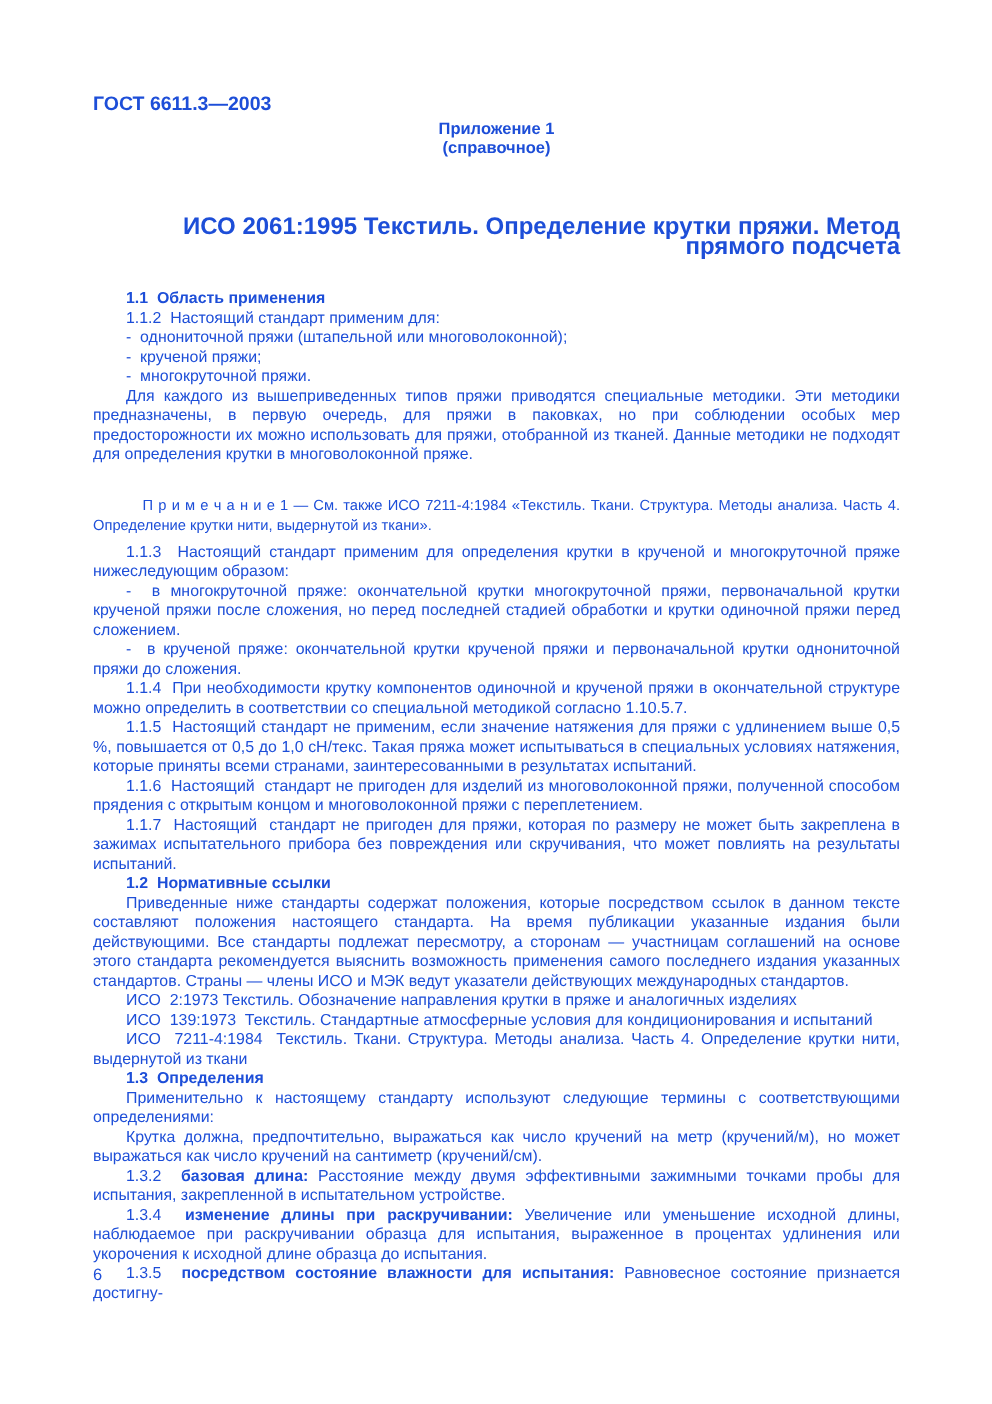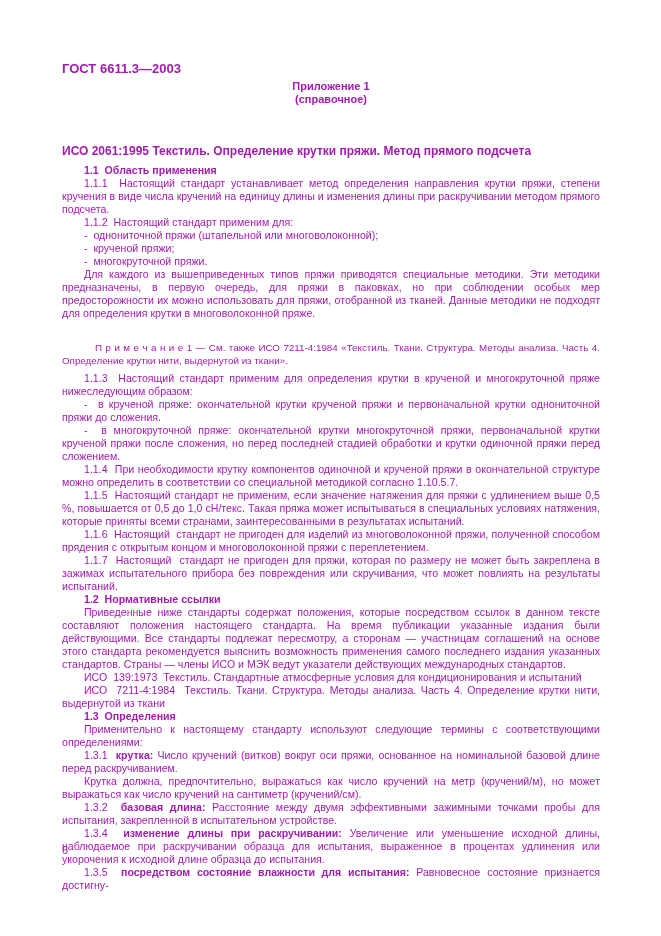--- a/index.html
+++ b/index.html
@@ -5,45 +5,45 @@
   html, body {
     margin: 0;
     padding: 0;
     background: #ffffff;
   }
   .page {
     position: relative;
     width: 661px;
     height: 936px;
     background: #ffffff;
-    color: #a21caf;
+    color: #1d4ed8;
     font-family: "Liberation Sans", sans-serif;
     box-sizing: border-box;
     padding: 62px 61px 0 62px;
     overflow: hidden;
   }
   .doc-code {
     font-weight: bold;
     font-size: 13px;
     line-height: 14px;
   }
   .appendix {
     text-align: center;
     font-weight: bold;
     font-size: 11px;
     line-height: 12.5px;
     margin-top: 4px;
   }
   .main-title {
-    text-align: left;
+    text-align: right;
     font-weight: bold;
-    font-size: 12px;
+    font-size: 16px;
     line-height: 13px;
     margin-top: 40px;
-    margin-bottom: 6px;
+    margin-bottom: 22px;
   }
   .content {
     width: 538px;
   }
   .para {
     font-size: 10.6px;
     line-height: 13px;
     text-align: justify;
     text-indent: 22px;
     margin: 0;
@@ -72,41 +72,40 @@
 
   <div class="appendix">
     <div>Приложение 1</div>
     <div>(справочное)</div>
   </div>
 
   <div class="main-title">ИСО 2061:1995 Текстиль. Определение крутки пряжи. Метод прямого подсчета</div>
 
   <div class="content">
       <div class="para heading"><span class="b">1.1&nbsp; Область применения</span></div>
-      <div class="para body"><span>1.1.1&nbsp; Настоящий стандарт устанавливает метод определения направления крутки пряжи, степени кручения в виде числа кручений на единицу длины и изменения длины при раскручивании методом прямого подсчета.</span></div>
       <div class="para body"><span>1.1.2&nbsp; Настоящий стандарт применим для:</span></div>
       <div class="para body"><span>-&nbsp; однониточной пряжи (штапельной или многоволоконной);</span></div>
       <div class="para body"><span>-&nbsp; крученой пряжи;</span></div>
       <div class="para body"><span>-&nbsp; многокруточной пряжи.</span></div>
       <div class="para body"><span>Для каждого из вышеприведенных типов пряжи приводятся специальные методики. Эти методики предназначены, в первую очередь, для пряжи в паковках, но при соблюдении особых мер предосторожности их можно использовать для пряжи, отобранной из тканей. Данные методики не подходят для определения крутки в многоволоконной пряже.</span></div>
       <div class="para note"><span>П р и м е ч а н и е  1 — См. также ИСО 7211-4:1984 «Текстиль. Ткани. Структура. Методы анализа. Часть 4. Определение крутки нити, выдернутой из ткани».</span></div>
       <div class="para body"><span>1.1.3&nbsp; Настоящий стандарт применим для определения крутки в крученой и многокруточной пряже нижеследующим образом:</span></div>
+      <div class="para body"><span>-&nbsp; в многокруточной пряже: окончательной крутки многокруточной пряжи, первоначальной крутки крученой пряжи после сложения, но перед последней стадией обработки и крутки одиночной пряжи перед сложением.</span></div>
       <div class="para body"><span>-&nbsp; в крученой пряже: окончательной крутки крученой пряжи и первоначальной крутки однониточной пряжи до сложения.</span></div>
-      <div class="para body"><span>-&nbsp; в многокруточной пряже: окончательной крутки многокруточной пряжи, первоначальной крутки крученой пряжи после сложения, но перед последней стадией обработки и крутки одиночной пряжи перед сложением.</span></div>
       <div class="para body"><span>1.1.4&nbsp; При необходимости крутку компонентов одиночной и крученой пряжи в окончательной структуре можно определить в соответствии со специальной методикой согласно 1.10.5.7.</span></div>
       <div class="para body"><span>1.1.5&nbsp; Настоящий стандарт не применим, если значение натяжения для пряжи с удлинением выше 0,5 %, повышается от 0,5 до 1,0 сН/текс. Такая пряжа может испытываться в специальных условиях натяжения, которые приняты всеми странами, заинтересованными в результатах испытаний.</span></div>
       <div class="para body"><span>1.1.6&nbsp; Настоящий&nbsp; стандарт не пригоден для изделий из многоволоконной пряжи, полученной способом прядения с открытым концом и многоволоконной пряжи с переплетением.</span></div>
       <div class="para body"><span>1.1.7&nbsp; Настоящий&nbsp; стандарт не пригоден для пряжи, которая по размеру не может быть закреплена в зажимах испытательного прибора без повреждения или скручивания, что может повлиять на результаты испытаний.</span></div>
       <div class="para heading"><span class="b">1.2&nbsp; Нормативные ссылки</span></div>
       <div class="para body"><span>Приведенные ниже стандарты содержат положения, которые посредством ссылок в данном тексте составляют положения настоящего стандарта. На время публикации указанные издания были действующими. Все стандарты подлежат пересмотру, а сторонам — участницам соглашений на основе этого стандарта рекомендуется выяснить возможность применения самого последнего издания указанных стандартов. Страны — члены ИСО и МЭК ведут указатели действующих международных стандартов.</span></div>
+      <div class="para body"><span>ИСО&nbsp; 2:1973 Текстиль. Обозначение направления крутки в пряже и аналогичных изделиях</span></div>
       <div class="para body"><span>ИСО&nbsp; 139:1973&nbsp; Текстиль. Стандартные атмосферные условия для кондиционирования и испытаний</span></div>
       <div class="para body"><span>ИСО&nbsp; 7211-4:1984&nbsp; Текстиль. Ткани. Структура. Методы анализа. Часть 4. Определение крутки нити, выдернутой из ткани</span></div>
       <div class="para heading"><span class="b">1.3&nbsp; Определения</span></div>
       <div class="para body"><span>Применительно к настоящему стандарту используют следующие термины с соответствующими определениями:</span></div>
-      <div class="para body"><span>1.3.1&nbsp; </span><span class="b">крутка:</span><span> Число кручений (витков) вокруг оси пряжи, основанное на номинальной базовой длине перед раскручиванием.</span></div>
       <div class="para body"><span>Крутка должна, предпочтительно, выражаться как число кручений на метр (кручений/м), но может выражаться как число кручений на сантиметр (кручений/см).</span></div>
       <div class="para body"><span>1.3.2&nbsp; </span><span class="b">базовая длина:</span><span> Расстояние между двумя эффективными зажимными точками пробы для испытания, закрепленной в испытательном устройстве.</span></div>
       <div class="para body"><span>1.3.4&nbsp; </span><span class="b">изменение длины при раскручивании:</span><span> Увеличение или уменьшение исходной длины, наблюдаемое при раскручивании образца для испытания, выраженное в процентах удлинения или укорочения к исходной длине образца до испытания.</span></div>
       <div class="para body"><span>1.3.5&nbsp; </span><span class="b">посредством состояние влажности для испытания:</span><span> Равновесное состояние признается достигну-</span></div>
     </div>
 
   <div class="page-number">6</div>
 </div>
 
 </body></html>

